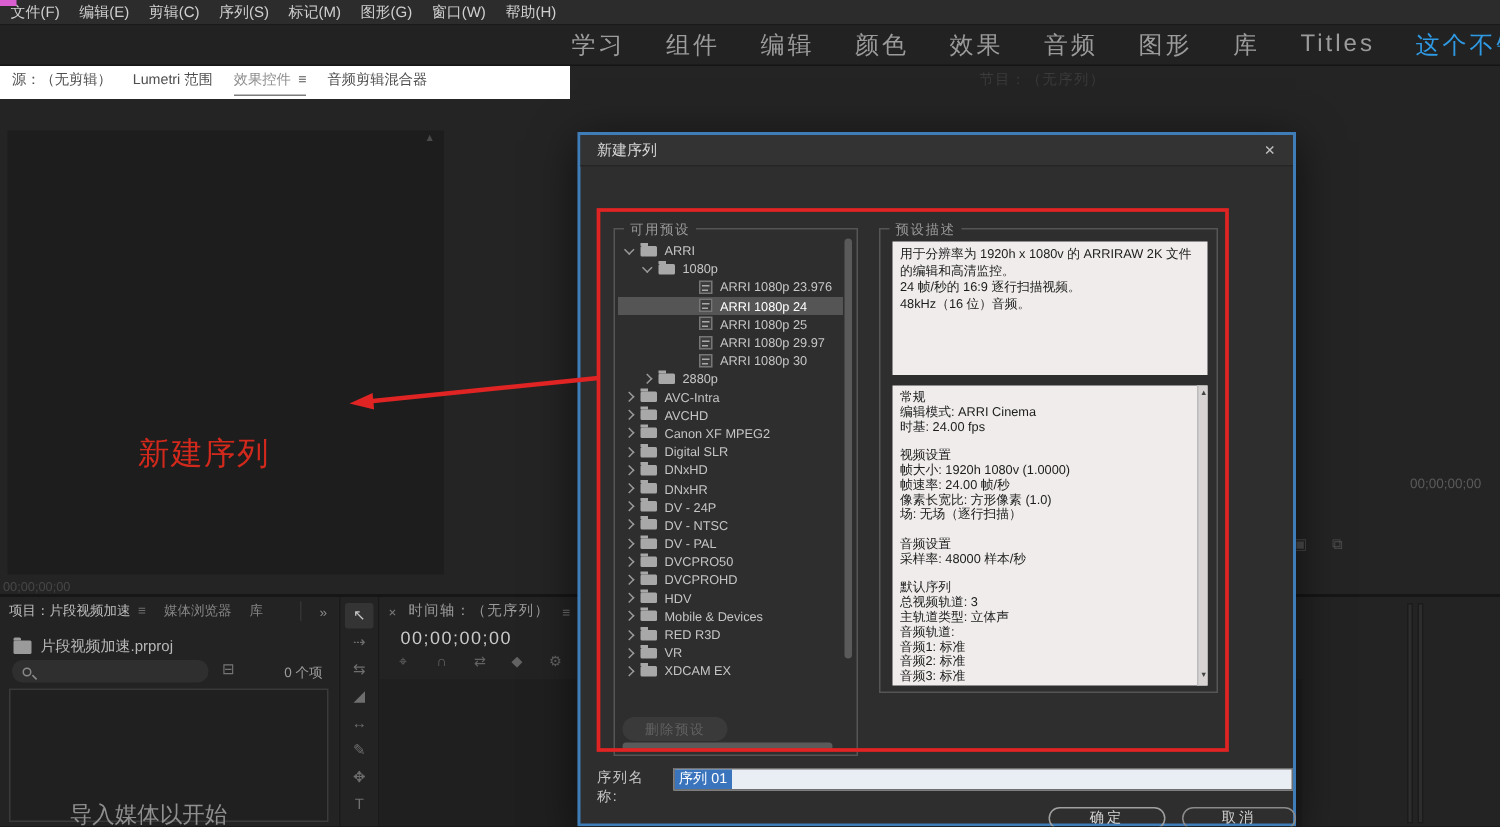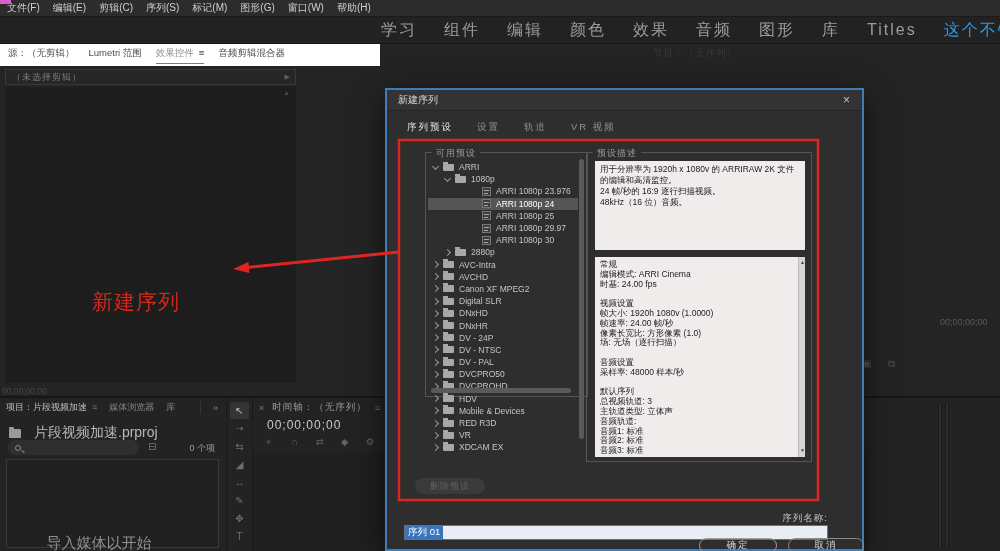--- a/index.html
+++ b/index.html
@@ -58,21 +58,21 @@
   .pj-tab { font-size:9px; color:#848484; margin-left:12px; white-space:nowrap; }
   .pj-tab:first-child { margin-left:6px; }
   .pj-tab.active { color:#bdbdbd; }
   .pj-menu { display:none; color:#6e6e6e; margin-left:5px; }
   .pj-tab.active .pj-menu { display:inline; }
   #proj-overflow { position:absolute; right:7px; top:5px; font-size:9px; color:#8a8a8a; }
   #proj-tab-divider { position:absolute; right:24px; top:3px; width:1px; height:13px; background:#343434; }
   #prproj-row { position:absolute; left:9px; top:424px; display:flex; align-items:center; }
   .proj-file-icon { width:12px; height:9px; background:#9a9a9a; border-radius:1px; position:relative; }
   .proj-file-icon::before { content:""; position:absolute; left:0; top:-2px; width:5px; height:2px; background:#9a9a9a; border-radius:1px 1px 0 0; }
-  #prproj-name { font-size:14px; color:#b8b8b8; margin-left:13px; }
+  #prproj-name { font-size:10px; color:#b8b8b8; margin-left:6px; }
   #search-box { position:absolute; left:8px; top:440px; width:131px; height:15px; background:#2f2f2f; border-radius:8px; display:flex; align-items:center; }
   .search-glass { width:6px; height:6px; border:1px solid #8a8a8a; border-radius:50%; margin-left:7px; position:relative; }
   .search-glass::after { content:""; position:absolute; left:5px; top:5px; width:4px; height:1px; background:#8a8a8a; transform:rotate(45deg); }
   #bin-icon { position:absolute; left:148px; top:441px; font-size:10px; color:#757575; }
   #item-count { position:absolute; left:160px; top:442px; width:55px; text-align:right; font-size:9px; color:#9c9c9c; }
   #proj-list { position:absolute; left:6px; top:459px; width:213px; height:89px; border:1px solid #3a3a3a; background:#202020; }
   #proj-hint { position:absolute; left:6px; top:534px; width:186px; text-align:center; font-size:15px; color:#8f8f8f; }
 
   
   #toolbar { position:absolute; left:226px; top:398px; width:27px; height:153px; background:#232323;
@@ -102,21 +102,21 @@
     background:#2e2e2e; border:2px solid #3e7db8; z-index:10; box-shadow:0 6px 28px rgba(0,0,0,.6); }
   #dlg-titlebar { height:21px; background:#333; border-bottom:1px solid #252525;
     display:flex; align-items:center; justify-content:space-between; }
   #dlg-title { font-size:10px; color:#d8d8d8; margin-left:11px; }
   #dlg-close { font-size:12px; color:#c0c0c0; margin-right:12px; line-height:1; }
   #dlg-tabs { display:flex; margin:10px 0 0 20px; }
   .dlg-tab { font-size:9.5px; color:#8f8f8f; letter-spacing:2px; margin-right:24px; padding-bottom:5px; }
   .dlg-tab.active { color:#e6e6e6; border-bottom:2px solid #c8c8c8; }
 
   .fieldset { position:absolute; border:1px solid #555; }
-  #fs-presets { left:38px; top:62px; width:163px; height:245px;padding-left:12px; }
+  #fs-presets { left:22px; top:62px; width:163px; height:352px;padding-left:12px; }
   #fs-desc   { left:199px; top:62px; width:226px; height:310px; }
   .fs-label { position:absolute; top:-6px; left:6px; background:#2e2e2e; padding:0 4px;
     font-size:9px; color:#9a9a9a; letter-spacing:1px; }
 
   
   #tree { position:absolute; left:2px; top:8px; width:150px; height:294px; overflow:hidden; }
   .trow { display:flex; align-items:center; height:12.2px; font-size:8.5px; color:#c5c5c5; white-space:nowrap; }
   .trow.selected { background:#555; color:#fff; }
   .trow.lvl0 { padding-left:5px; } .trow.lvl1 { padding-left:17px; } .trow.lvl2 { padding-left:44px; }
   .twisty { width:5px; height:5px; border-right:1px solid #9a9a9a; border-bottom:1px solid #9a9a9a;
@@ -139,21 +139,21 @@
   #desc2 { left:8px; top:104px; width:210px; height:200px; padding:3px 12px 3px 5px; font-size:8.5px; line-height:9.8px; }
   .dline { min-height:9.8px; white-space:pre-wrap; }
   #desc2-scroll { position:absolute; right:0; top:0; width:7px; height:100%; background:#d6d3d2; border-left:1px solid #bbb; }
   #desc2-scroll .up, #desc2-scroll .dn { position:absolute; left:0; width:7px; font-size:5px; color:#444; text-align:center; }
   #desc2-scroll .up { top:1px; } #desc2-scroll .dn { bottom:1px; }
 
   #delete-preset { position:absolute; left:28px; top:388px; width:70px; height:16px;
     border-radius:8px; background:#3a3a3a; color:#616161; font-size:9px;
     display:flex; align-items:center; justify-content:center; letter-spacing:1px; }
 
-  #name-row { position:absolute; left:11px; top:422px; display:flex; align-items:flex-end;flex-direction:column; }
+  #name-row { position:absolute; left:11px; top:422px; display:flex; align-items:flex-start; }
   #name-label { font-size:9.5px; color:#c6c6c6; letter-spacing:1px; }
   #name-field { width:424px; height:15px; background:#e9eef4; border:1px solid #6f6f6f;
     margin-left:6px; display:flex; align-items:center; overflow:hidden; }
   #name-sel { background:#3a74bd; color:#fff; font-size:9.5px; padding:1px 3px; white-space:nowrap; }
 
   .dlg-btn { position:absolute; top:448px; height:15px; border-radius:8px; border:1px solid #a0a0a0;
     color:#d6d6d6; font-size:9.5px; display:flex; align-items:center; justify-content:center; letter-spacing:2px; }
   #btn-ok { left:312px; width:78px; }
   #btn-cancel { left:401px; width:76px; border-color:#8a8a8a; }
 
@@ -197,24 +197,20 @@
     <span id="ws-overflow">»</span>
   </div>
 
   
   <div id="left-tabs">
     <span class="lp-tab"><span>源：（无剪辑）</span></span>
       <span class="lp-tab"><span>Lumetri 范围</span></span>
       <span class="lp-tab active"><span>效果控件</span><span class="lp-menu">≡</span></span>
       <span class="lp-tab"><span>音频剪辑混合器</span></span>
   </div>
-  <div id="noclip-bar">
-    <span class="t">（未选择剪辑）</span>
-    <span class="a">▶</span>
-  </div>
   <div id="left-content"></div>
   <div id="left-caret">▲</div>
   <div id="ec-timecode" class="mono">00;00;00;00</div>
 
   
   <div id="prog-title">节目：（无序列）</div>
   <div id="prog-timecode" class="mono">00;00;00;00</div>
   <span>
     <span class="prog-ic" style="left: 862px;">▣</span><span class="prog-ic" style="left: 888px;">⧉</span>
   </span>
@@ -277,26 +273,20 @@
   <div id="rb-panel">
     <span class="meter" style="left:70px"></span>
     <span class="meter" style="left:77px"></span>
   </div>
 
   
   <div id="dialog">
     <div id="dlg-titlebar">
       <span id="dlg-title">新建序列</span>
       <span id="dlg-close">×</span>
-    </div>
-    <div id="dlg-tabs">
-      <span class="dlg-tab active">序列预设</span>
-        <span class="dlg-tab">设置</span>
-        <span class="dlg-tab">轨道</span>
-        <span class="dlg-tab">VR 视频</span>
     </div>
 
     <div class="fieldset" id="fs-presets">
       <span class="fs-label">可用预设</span>
       <div id="tree">
         <div class="trow lvl0">
             <span class="twisty expanded"></span>
             <span class="ticon folder"></span>
             <span class="tlabel">ARRI</span>
           </div>

